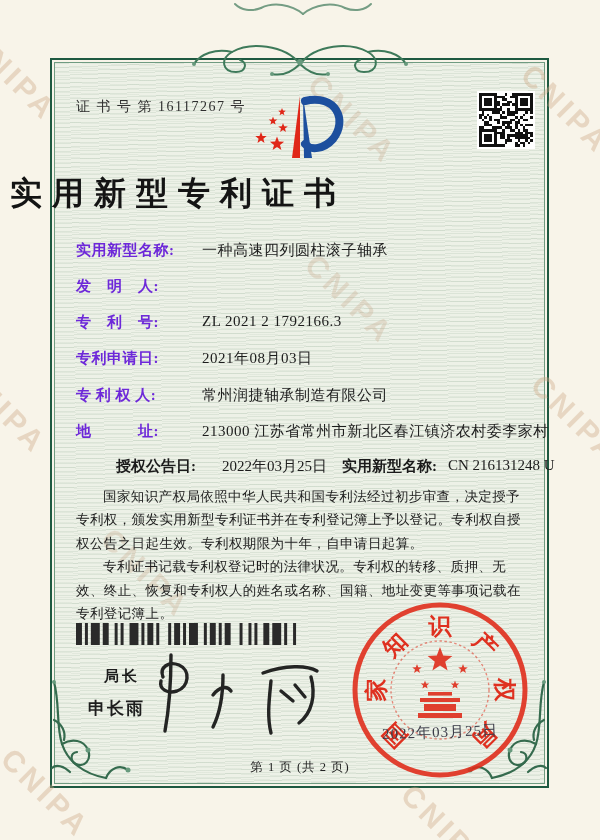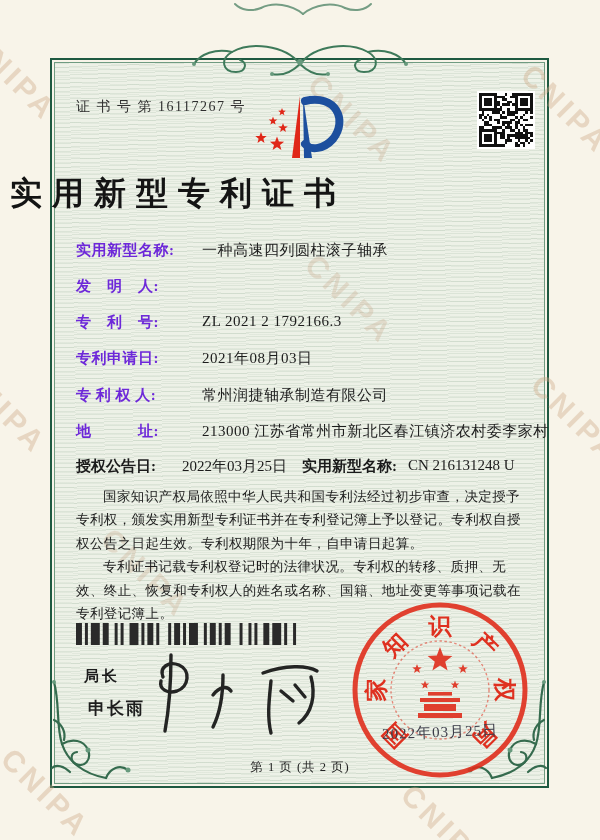--- a/index.html
+++ b/index.html
@@ -33,26 +33,26 @@
   .abs{position:absolute;}
   #cert-no{left:76px;top:98px;font-size:14px;letter-spacing:1.5px;color:#2e2e2e;z-index:4;font-family:Liberation Serif, serif;}
   #logo{left:248px;top:86px;z-index:4;}
   #qr{left:477px;top:91px;width:58px;height:58px;background:#fff;padding:2px;box-sizing:border-box;z-index:4;}
   #title{left:0;width:600px;top:172px;text-align:left;font-size:32px;font-weight:bold;
          letter-spacing:10px;text-indent:10px;color:#141414;z-index:4;}
   .row{position:absolute;left:76px;width:455px;height:22px;font-size:15px;z-index:4;}
   .row .lbl{font-weight:bold;color:#6d28d9;letter-spacing:.5px;}
   .row .val{position:absolute;left:106px;top:0;color:#1c1c1c;letter-spacing:.5px;white-space:nowrap;margin-left:20px;}
   #grant-row{position:absolute;left:0;top:457px;width:600px;height:22px;font-size:15px;z-index:4;}
-  #grant-row .g{position:absolute;top:0;white-space:nowrap;}
+  #grant-row .g{position:absolute;top:0;white-space:nowrap;margin-left:40px;}
   #grant-row .lbl{font-weight:bold;}
   #paras{left:76px;top:486px;width:453px;z-index:4;font-size:13.5px;line-height:1.74;color:#1d1d1d;font-family:Liberation Mono, monospace;}
   #paras p{margin:0;text-indent:2em;letter-spacing:.4px;}
   #barcode{left:76px;top:623px;width:226px;height:22px;z-index:4;}
-  #officer-title{left:84px;top:667px;font-family:"Liberation Sans","DejaVu Sans",sans-serif;
+  #officer-title{left:104px;top:667px;font-family:"Liberation Sans","DejaVu Sans",sans-serif;
                  font-weight:bold;font-size:15px;letter-spacing:3px;color:#1d1d1d;z-index:4;}
   #officer-name{left:88px;top:697px;font-family:"Liberation Sans","DejaVu Sans",sans-serif;
                 font-weight:bold;font-size:17px;letter-spacing:2px;color:#1d1d1d;z-index:4;}
   #signature{left:135px;top:643px;z-index:5;}
   #seal{left:348px;top:598px;z-index:5;opacity:.97;}
   #seal-date{left:365px;top:723px;width:150px;text-align:center;font-size:15px;color:#3c3c49;
              letter-spacing:1px;transform:rotate(-2deg);z-index:6;white-space:nowrap;}
   #page-footer{left:0;width:600px;top:759px;text-align:center;font-size:12.5px;color:#222;z-index:4;letter-spacing:1px;}
   #cont-note{left:0;width:600px;top:795px;text-align:center;font-size:13px;color:#222;z-index:4;letter-spacing:2px;}
   .orn{z-index:3;pointer-events:none;}

